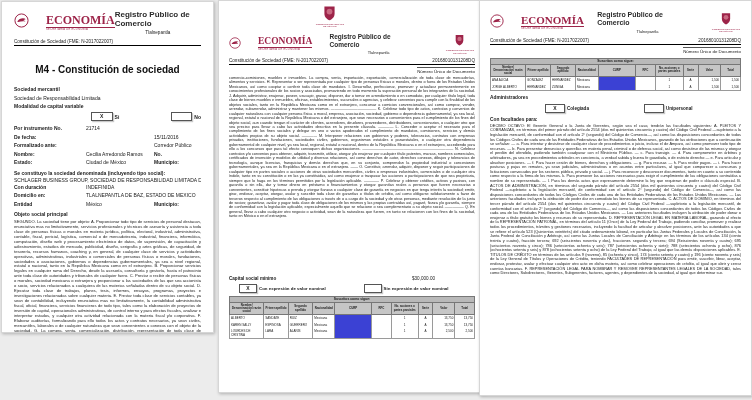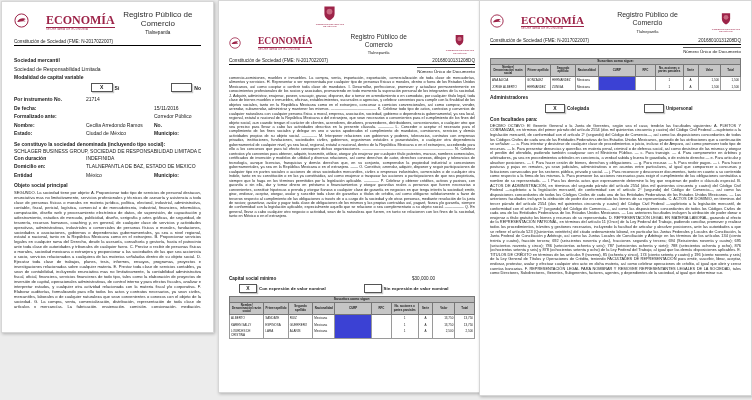--- a/index.html
+++ b/index.html
@@ -13,21 +13,21 @@
   #p1{left:1px;top:1px;width:213px;height:332px;padding:8px 12px}
   #p2{left:218px;top:0;width:268px;height:393px;padding:4px 10px}
   #p3{left:479px;top:0;width:273px;height:396px;padding:10px 10px}
 
   
   .hdr{display:flex;align-items:center;justify-content:space-between}
   .brandbox{display:flex;align-items:center;gap:17px}
   .eagle{flex:0 0 auto}
   .brand{font-family:"Liberation Serif",serif;font-weight:bold;color:#9d2449;line-height:1}
   .brand-sub{font-size:2.6px;color:#9d2449;border-top:.5px solid #9d2449;margin-top:.5px;letter-spacing:.3px}
-  .rpc{font-weight:normal;color:#2b2b2b;text-align:center;line-height:1.15}
+  .rpc{font-weight:bold;color:#2b2b2b;text-align:left;line-height:1.15}
   .office{font-size:4.6px;text-align:center;margin-top:2px;color:#222}
   .sealbox{text-align:center;line-height:1}
   .sealcap{font-size:2.4px;color:#9d2449;margin-top:1px;width:30px}
   .docline{font-size:4.6px;border-bottom:1.6px solid #000;padding-bottom:1px;display:flex;justify-content:space-between}
   .uniq{text-align:right;font-size:4.4px;margin-top:1.5px}
   .uniq .lbl{display:inline-block;border-top:.6px solid #555;padding-top:1px}
 
   
   .m4title{text-align:center;font-weight:bold;font-size:10px;margin-top:18px;color:#111}
   .f5{font-size:5px;line-height:1.65}
@@ -80,20 +80,21 @@
         <div>Comercio</div>
       </div>
       <div class="office">Tlalnepantla</div>
     </div>
   </div>
   <div class="docline" style="margin-top:4px">
     <span>Constitución de Sociedad (FME: N-2017022007)</span>
       <span></span>
   </div>
 
+  <div class="m4title">M4 - Constitución de sociedad</div>
 
   <div style="margin-top:10px">
     <div class="f5 b">Sociedad mercantil</div>
     <div class="f5">Sociedad de Responsabilidad Limitada</div>
     <div class="f5 b">Modalidad de capital variable</div>
     <div class="cbrow">
       <span style="width:78px"></span>
       <span class="cb">X</span>
       <span class="cblab">Si</span>
       <span style="width:52px"></span>

